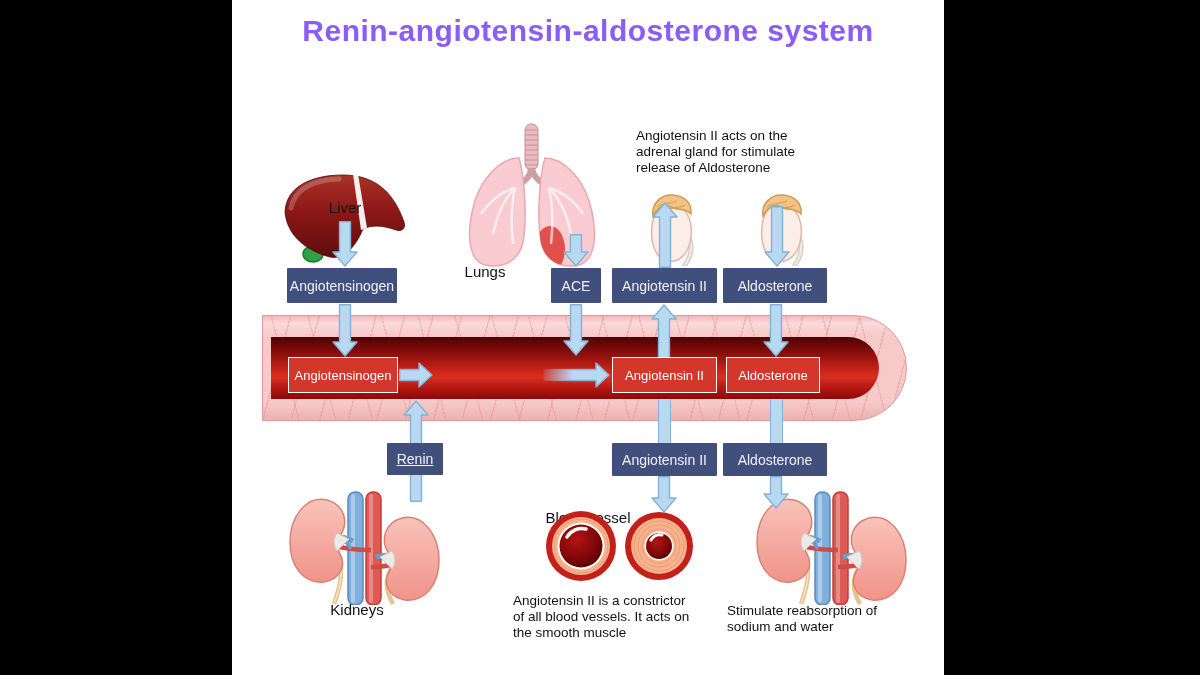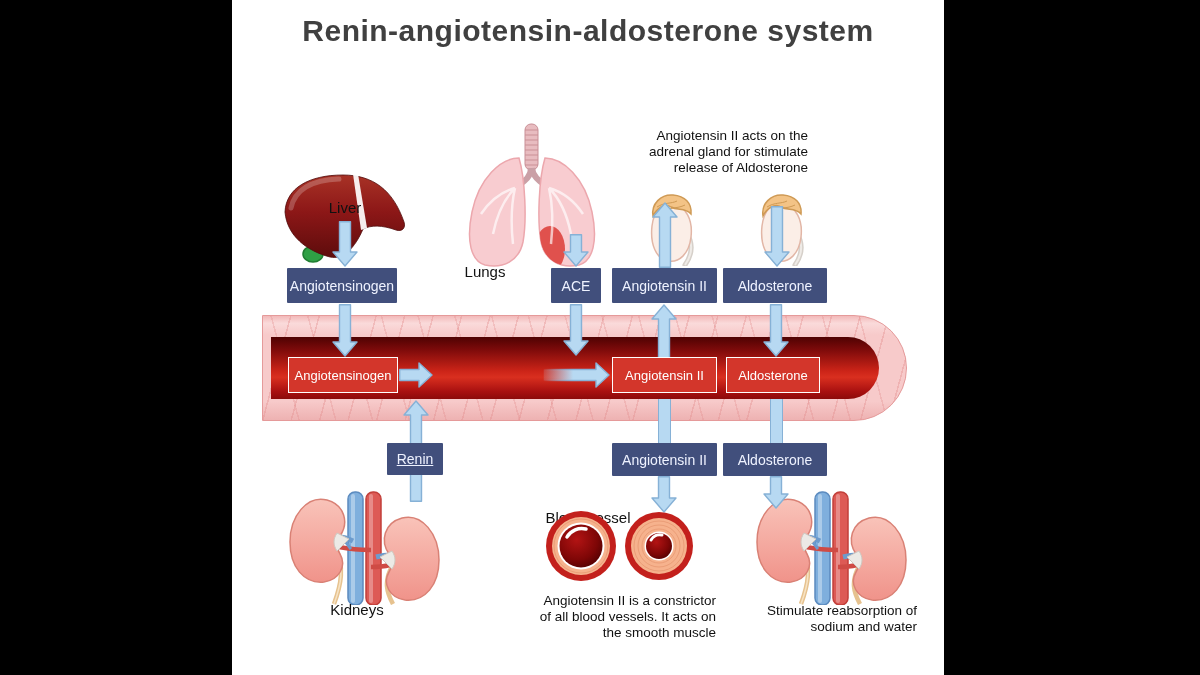--- a/index.html
+++ b/index.html
@@ -1,21 +1,21 @@
 <!DOCTYPE html>
 <html><head>
 <meta charset="utf-8">
 <style>
   html,body{margin:0;padding:0;background:#000;width:1200px;height:675px;overflow:hidden;
     font-family:"Liberation Sans", sans-serif;}
   #stage{position:absolute;left:232px;top:0;width:712px;height:675px;background:#fff;}
   #title{position:absolute;top:14px;left:0;width:100%;text-align:center;
-    font-size:30px;font-weight:600;letter-spacing:.5px;color:#404040;}
+    font-size:30px;font-weight:600;letter-spacing:.5px;color:#8b5cf6;}
   .organ-label{position:absolute;text-align:center;font-size:15px;color:#111;z-index:3;}
-  .note{position:absolute;text-align:right;font-size:13.5px;line-height:1.2;color:#111;z-index:3;}
+  .note{position:absolute;text-align:left;font-size:13.5px;line-height:1.2;color:#111;z-index:3;}
   .navy-box{position:absolute;background:#414f7c;color:#eef2ff;display:flex;align-items:center;
     justify-content:center;font-size:14px;z-index:3;border-radius:1px;}
   .red-box{position:absolute;background:#d3362b;border:1.6px solid #ffffff;color:#fff;display:flex;
     align-items:center;justify-content:center;font-size:13px;z-index:3;box-sizing:border-box;}
   svg.arrow{position:absolute;z-index:2;overflow:visible;}
   svg.organ{position:absolute;z-index:1;}
   svg.xsec{position:absolute;z-index:3;}
   .shaft{position:absolute;width:13px;background:#b7d9f2;border-left:1.4px solid #86b1d6;
     border-right:1.4px solid #86b1d6;z-index:2;box-sizing:border-box;}
   #vessel{position:absolute;left:30px;top:315px;width:645px;height:106px;z-index:1;
@@ -205,21 +205,21 @@
     <circle cx="35" cy="35" r="34" fill="#c3201c"></circle>
     <circle cx="35" cy="35" r="28" fill="#f6b28d"></circle>
     <circle cx="35" cy="35" r="25" fill="none" stroke="#ea9d77" stroke-width="1"></circle>
     <circle cx="35" cy="35" r="21" fill="none" stroke="#ea9d77" stroke-width="1"></circle>
     <circle cx="35" cy="35" r="17" fill="none" stroke="#ea9d77" stroke-width="1"></circle>
     <circle cx="35" cy="35" r="14.5" fill="#ffffff"></circle>
     <circle cx="35" cy="35" r="13" fill="url(#gLum)"></circle>
     <path d="M27,29 A10,10 0 0 1 38,24" stroke="#ffffff" stroke-width="3" fill="none" stroke-linecap="round"></path>
   </svg>
 
-  <div class="note" style="left:299px;top:593px;width:185px;">Angiotensin II is a constrictor of all blood vessels. It acts on the smooth muscle</div>
+  <div class="note" style="left:281px;top:593px;width:185px;">Angiotensin II is a constrictor of all blood vessels. It acts on the smooth muscle</div>
 
   <svg class="organ" style="left:522px;top:487px;" width="155" height="118" viewBox="0 0 155 118">
     <path d="M48,60 C58,80 54,98 47,117" stroke="#e6c28f" stroke-width="4.5" fill="none"></path>
     <path d="M48,60 C58,80 54,98 47,117" stroke="#f7e3c4" stroke-width="1.5" fill="none"></path>
     <path d="M106,78 C96,94 100,106 106,117" stroke="#e6c28f" stroke-width="4.5" fill="none"></path>
     <rect x="61" y="5" width="15" height="113" rx="7" fill="#7fafdd" stroke="#5c8bbf" stroke-width="1.5"></rect>
     <rect x="64" y="7" width="4" height="109" rx="2" fill="rgba(255,255,255,0.35)"></rect>
     <rect x="79" y="5" width="15" height="113" rx="7" fill="#dd5a55" stroke="#c23f3a" stroke-width="1.5"></rect>
     <rect x="82" y="7" width="4" height="109" rx="2" fill="rgba(255,255,255,0.3)"></rect>
     <path d="M52,60 C62,62 74,63 84,63" stroke="#cf4b45" stroke-width="4.5" fill="none"></path>

